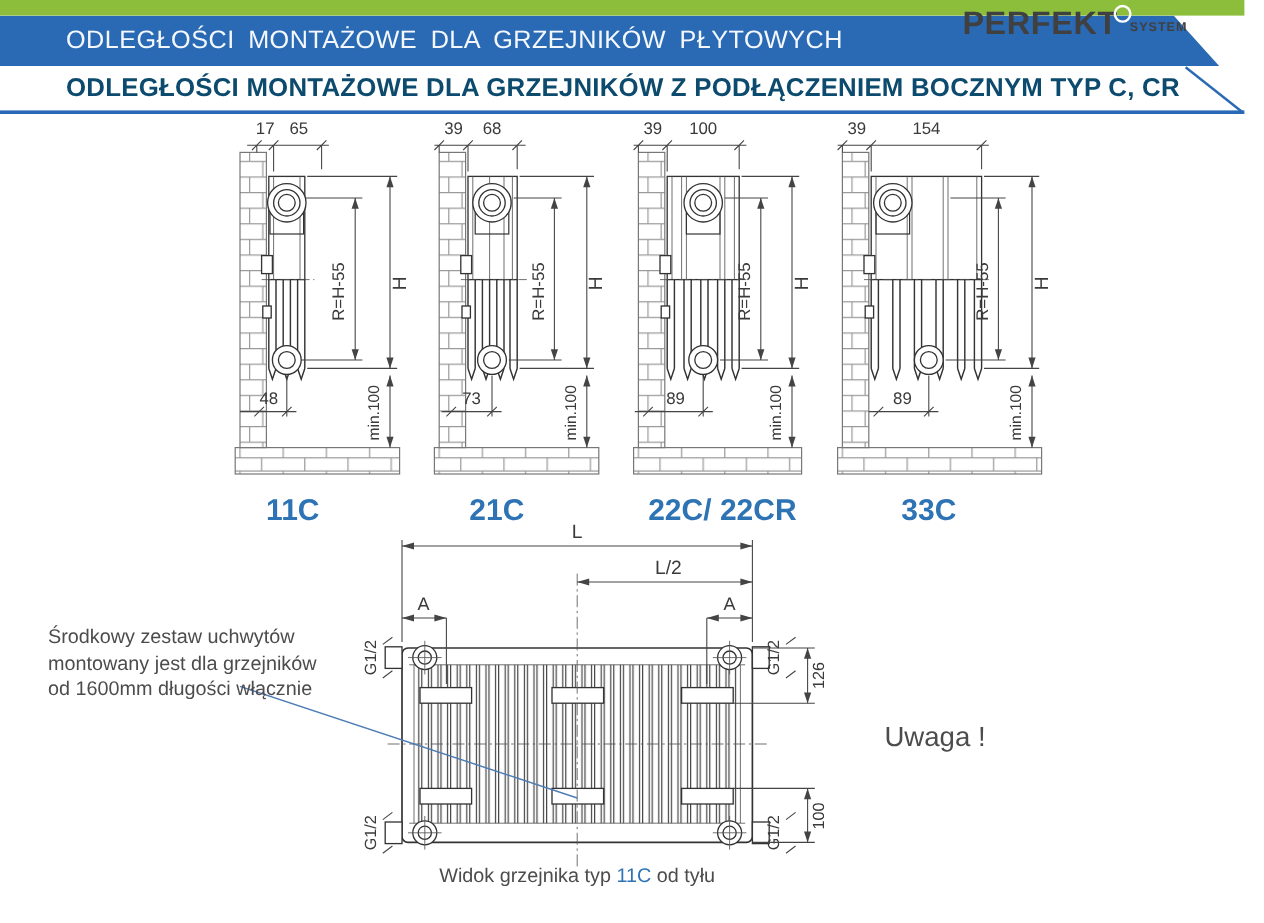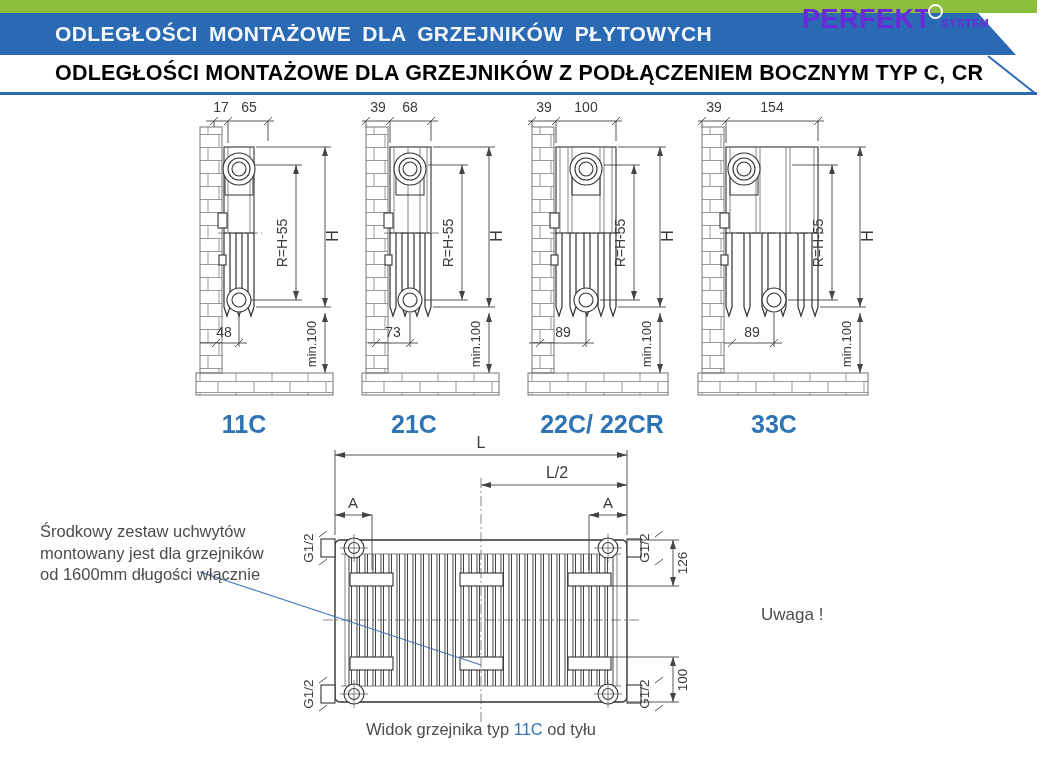--- a/index.html
+++ b/index.html
@@ -3,46 +3,46 @@
 <meta charset="utf-8">
 <style>
   html,body{margin:0;padding:0;background:#fff;}
   .page{position:relative;width:1053px;height:769px;background:#fff;overflow:hidden;
         font-family:"Liberation Sans",sans-serif;}
   
   .green-bar{position:absolute;left:0;top:0;width:1037px;height:13px;background:#8cbe3b;}
   .banner{position:absolute;left:0;top:13px;width:1016px;height:42px;background:#2a6ab4;
           clip-path:polygon(0 0,978px 0,1016px 100%,0 100%);
           display:flex;align-items:center;}
-  .banner-title{color:#f4f8fc;font-size:21px;font-weight:700;letter-spacing:.4px;word-spacing:5px;
+  .banner-title{color:#f4f8fc;font-size:21px;font-weight:400;letter-spacing:.4px;word-spacing:5px;
           margin-left:55px;white-space:nowrap;}
-  .logo{position:absolute;left:802px;top:4px;display:flex;align-items:center;color:#6d28d9;}
+  .logo{position:absolute;left:802px;top:4px;display:flex;align-items:center;color:#404040;}
   .logo-main{font-size:27px;font-weight:800;letter-spacing:.5px;}
   .logo-ring{display:inline-block;width:11px;height:11px;border:2.5px solid #fff;border-radius:50%;
           position:relative;top:-8px;margin-left:-4px;}
   .logo-sub{font-size:10.5px;font-weight:700;letter-spacing:.8px;position:relative;top:3px;margin-left:-1px;}
   .subtitle-row{position:absolute;left:0;top:55px;width:1037px;height:37px;background:#fff;
           display:flex;align-items:center;}
-  .subtitle-row span{color:#000000;font-size:21.5px;font-weight:700;letter-spacing:.2px;margin-left:55px;white-space:nowrap;}
+  .subtitle-row span{color:#0c4a6e;font-size:21.5px;font-weight:700;letter-spacing:.2px;margin-left:55px;white-space:nowrap;}
   .blue-rule{position:absolute;left:0;top:92px;width:1037px;height:2.5px;background:#2a6ab4;}
   .slash-svg{position:absolute;left:980px;top:55px;}
   
   .diag{position:absolute;top:95px;}
   svg text{font-family:"Liberation Sans",sans-serif;fill:#3a3a3a;}
   .wt{font-size:14px;}
   .rt{font-size:14px;}
   .type-label{font-size:25px;font-weight:700;fill:#2e74b5;}
   .ln{stroke:#333;stroke-width:1.2;fill:none;}
   .tn{stroke:#555;stroke-width:.7;fill:none;}
   .dim{stroke:#444;stroke-width:.9;fill:none;}
   .ar{fill:#444;stroke:none;}
   .cad{stroke:#333;stroke-width:1.1;fill:#fff;}
   
   .left-note{position:absolute;left:40px;top:521px;color:#4c4c4c;font-size:16.5px;line-height:21.5px;}
-  .uwaga{position:absolute;left:737px;top:604px;color:#4c4c4c;font-size:17px;line-height:21px;margin-left:24px;}
+  .uwaga{position:absolute;left:737px;top:604px;color:#4c4c4c;font-size:23px;line-height:21px;}
   .uwaga .blk{margin-bottom:7px;}
   .blue-t{color:#2e74b5;font-weight:700;}
   .bold-t{color:#2b2b2b;font-weight:700;}
 </style>
 </head>
 <body>
 
 <div class="page">
 
   <div class="green-bar"></div>

